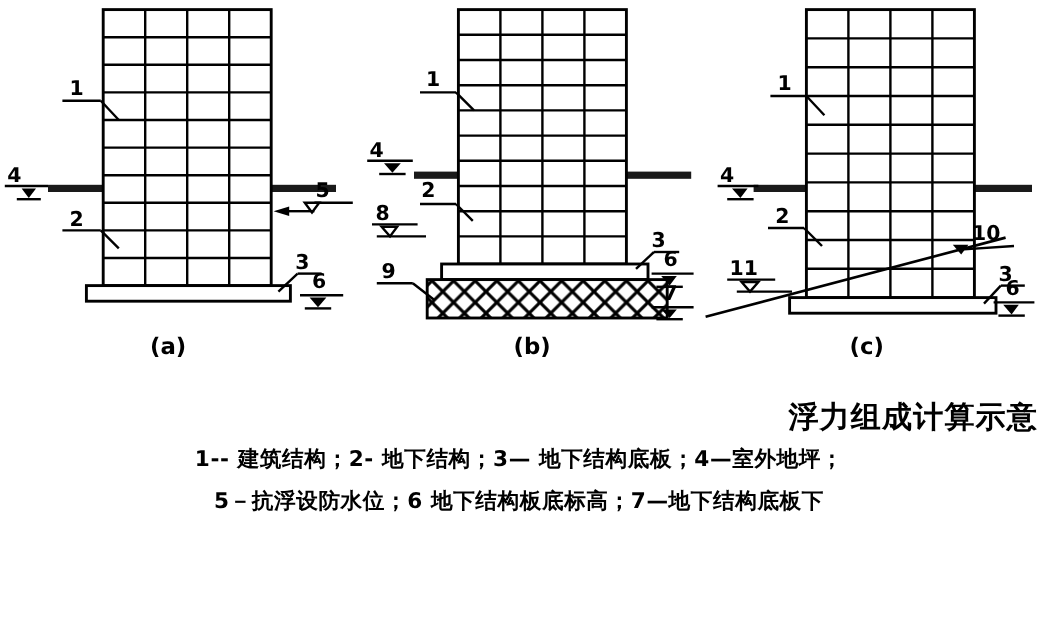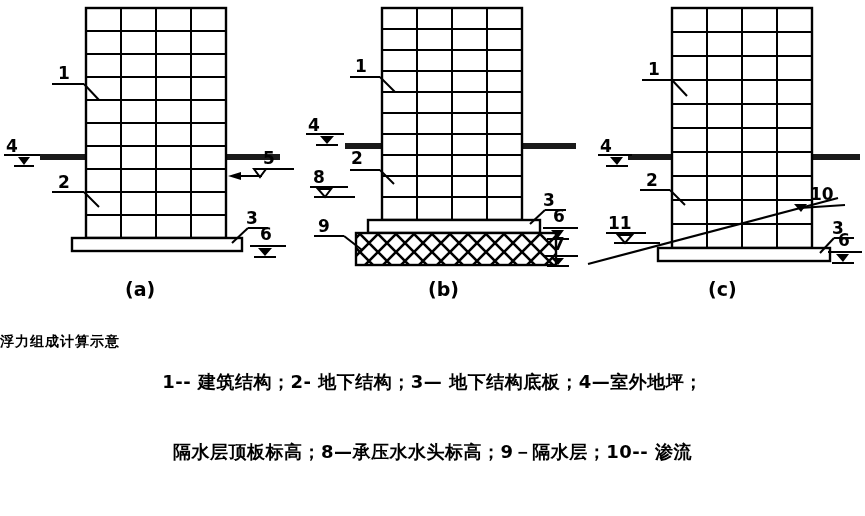--- a/index.html
+++ b/index.html
@@ -5,21 +5,21 @@
   html,body{margin:0;padding:0;background:#fff;}
   body{
     width:865px;height:516px;
     font-family:"Liberation Serif","DejaVu Serif",serif;
     color:#000;overflow:hidden;position:relative;
   }
   #stage{position:relative;width:865px;height:516px;background:#ffffff;}
   svg{display:block;}
   .cap-title{
     position:absolute;left:0;top:333px;width:865px;
-    text-align:left;font-size:14px;font-weight:bold;
+    text-align:right;font-size:25px;font-weight:bold;
     letter-spacing:1px;line-height:1.2;
     font-family:"DejaVu Sans","Liberation Sans",sans-serif;
   }
   .legend{
     position:absolute;left:0;width:865px;text-align:center;
     font-size:18px;font-weight:bold;letter-spacing:0.5px;
     font-family:"DejaVu Sans","Liberation Sans",sans-serif;
   }
   .legend.l1{top:370px;}
   .legend.l2{top:405px;}
@@ -251,15 +251,15 @@
     </g>
   </svg>
 
   <div class="subcap" style="left:125px;top:278px;">(a)</div>
   <div class="subcap" style="left:428px;top:278px;">(b)</div>
   <div class="subcap" style="left:708px;top:278px;">(c)</div>
 
   <div class="cap-title">浮力组成计算示意</div>
 
   <div class="legend l1">1-- 建筑结构；2- 地下结构；3— 地下结构底板；4—室外地坪；</div>
-  <div class="legend l3">隔水层顶板标高；8—承压水水头标高；9－隔水层；10-- 渗流</div>
+  <div class="legend l2">5－抗浮设防水位；6  地下结构板底标高；7—地下结构底板下</div>
 
 </div>
 
 </body></html>

